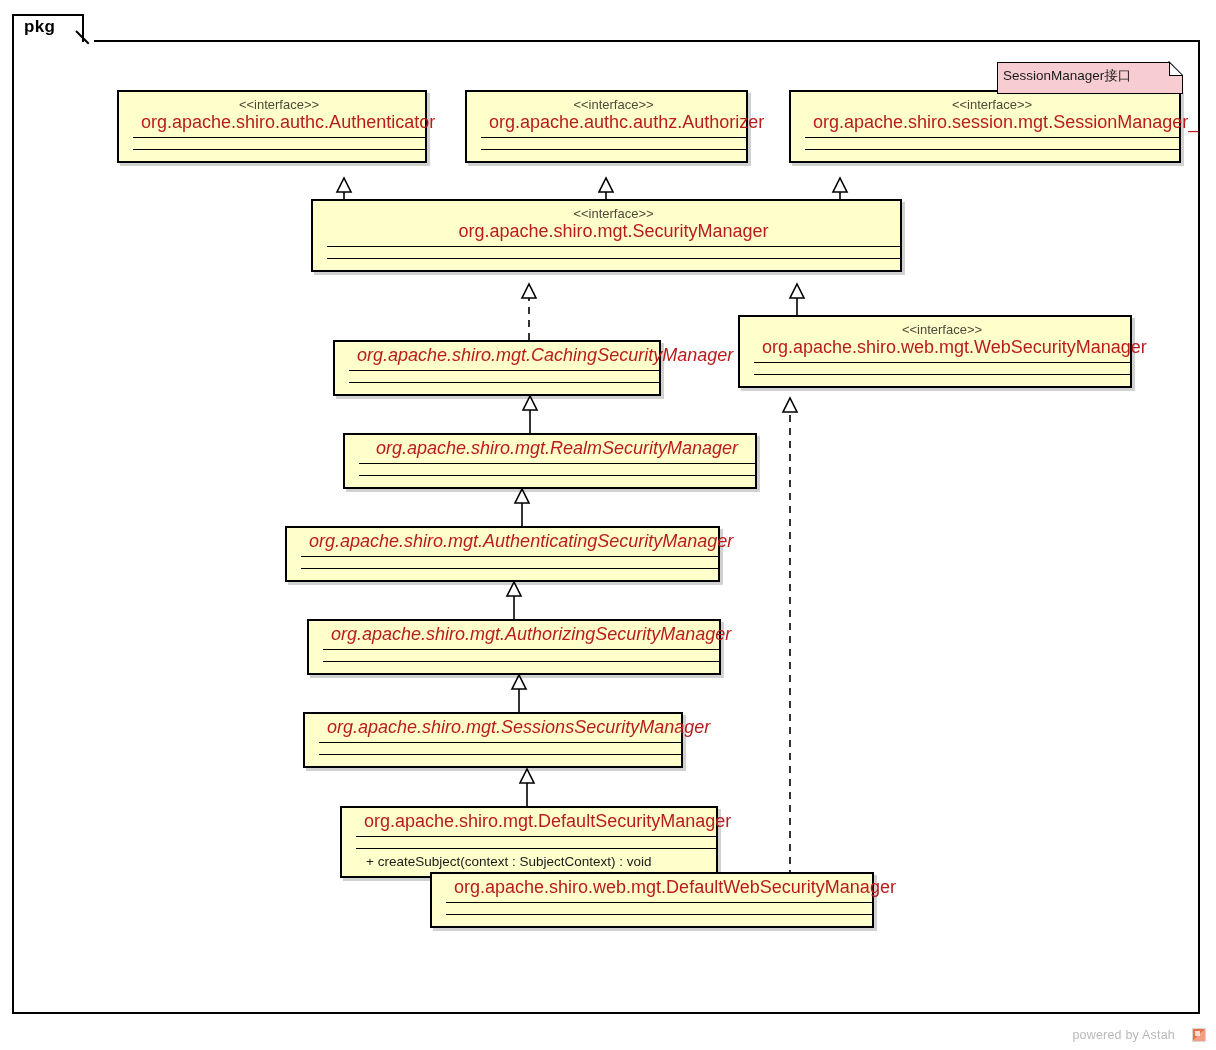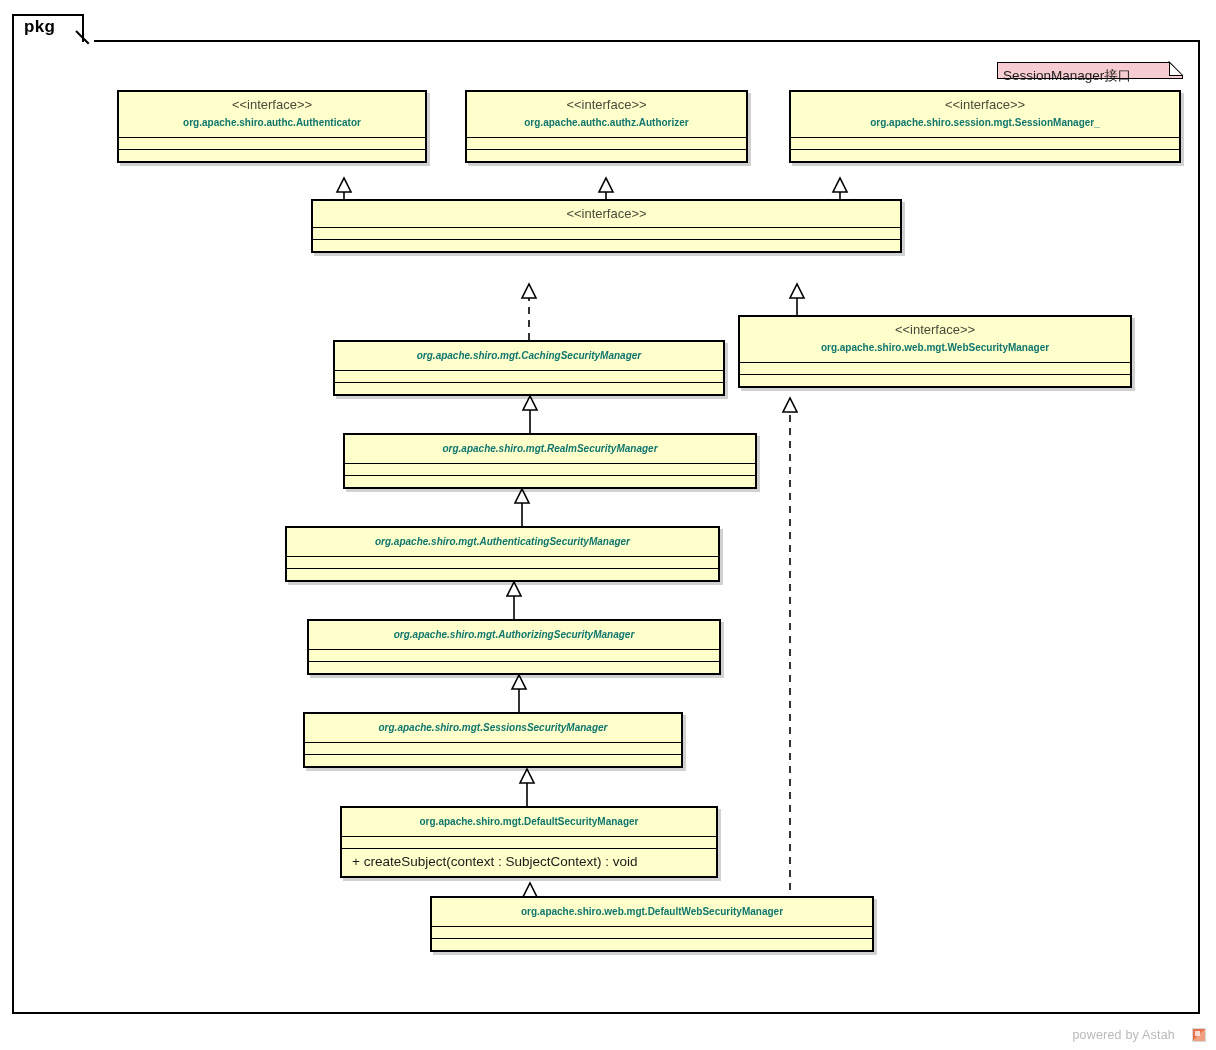--- a/index.html
+++ b/index.html
@@ -87,37 +87,38 @@
     pointer-events: none;
   }
 
   
   .uml-class {
     position: absolute;
     background: #ffffcc;
     border: 2px solid #000;
     box-sizing: border-box;
     box-shadow: 3px 3px 0 rgba(0,0,0,0.18);
+    padding-left: 14px;
   }
   .uml-head {
     padding: 4px 8px 5px 8px;
     text-align: center;
     border-bottom: 1px solid #000;
   }
   .stereo {
     display: block;
     font-size: 13px;
     color: #4a4a3a;
     line-height: 17px;
   }
   .cls-name {
     display: block;
-    font-size: 10px;
-    font-weight: bold;
-    color: #0f766e;
+    font-size: 18px;
+    font-weight: normal;
+    color: #b91c1c;
     line-height: 19px;
     white-space: nowrap;
   }
   .cls-name.abstract {
     font-style: italic;
   }
   .uml-attrs {
     height: 11px;
     border-bottom: 1px solid #000;
   }
@@ -135,21 +136,21 @@
     white-space: nowrap;
     text-align: left;
   }
 
   
   #note {
     position: absolute;
     left: 997px;
     top: 62px;
     width: 186px;
-    height: 17px;
+    height: 32px;
   }
   #note-shape {
     position: absolute;
     inset: 0;
     background: #f8cdd2;
     border: 1px solid #000;
     box-sizing: border-box;
     clip-path: polygon(0 0, calc(100% - 14px) 0, 100% 14px, 100% 100%, 0 100%);
   }
   #note-fold {
@@ -321,26 +322,27 @@
       <span class="stereo">&lt;&lt;interface&gt;&gt;</span>
       <span class="cls-name">org.apache.shiro.session.mgt.SessionManager_</span>
     </div>
     <div class="uml-attrs"></div>
     <div class="uml-ops"></div>
   </div>
 
   <div class="uml-class" style="left:311px; top:199px; width:591px;">
     <div class="uml-head">
       <span class="stereo">&lt;&lt;interface&gt;&gt;</span>
-    </div>
-    <div class="uml-attrs"></div>
-    <div class="uml-ops"></div>
-  </div>
-
-  <div class="uml-class" style="left:333px; top:340px; width:392px;">
+      <span class="cls-name">org.apache.shiro.mgt.SecurityManager</span>
+    </div>
+    <div class="uml-attrs"></div>
+    <div class="uml-ops"></div>
+  </div>
+
+  <div class="uml-class" style="left:333px; top:340px; width:328px;">
     <div class="uml-head">
       <span class="cls-name abstract">org.apache.shiro.mgt.CachingSecurityManager</span>
     </div>
     <div class="uml-attrs"></div>
     <div class="uml-ops"></div>
   </div>
 
   <div class="uml-class" style="left:738px; top:315px; width:394px;">
     <div class="uml-head">
       <span class="stereo">&lt;&lt;interface&gt;&gt;</span>
@@ -385,21 +387,21 @@
   <div class="uml-class" style="left:340px; top:806px; width:378px;">
     <div class="uml-head">
       <span class="cls-name">org.apache.shiro.mgt.DefaultSecurityManager</span>
     </div>
     <div class="uml-attrs"></div>
     <div class="uml-ops has-items">
       <div class="op-line">+ createSubject(context : SubjectContext) : void</div>
     </div>
   </div>
 
-  <div class="uml-class" style="left:430px; top:896px; width:444px;">
+  <div class="uml-class" style="left:430px; top:872px; width:444px;">
     <div class="uml-head">
       <span class="cls-name">org.apache.shiro.web.mgt.DefaultWebSecurityManager</span>
     </div>
     <div class="uml-attrs"></div>
     <div class="uml-ops"></div>
   </div>
 
   <div id="note">
     <div id="note-shape"></div>
     <div id="note-fold"></div>

